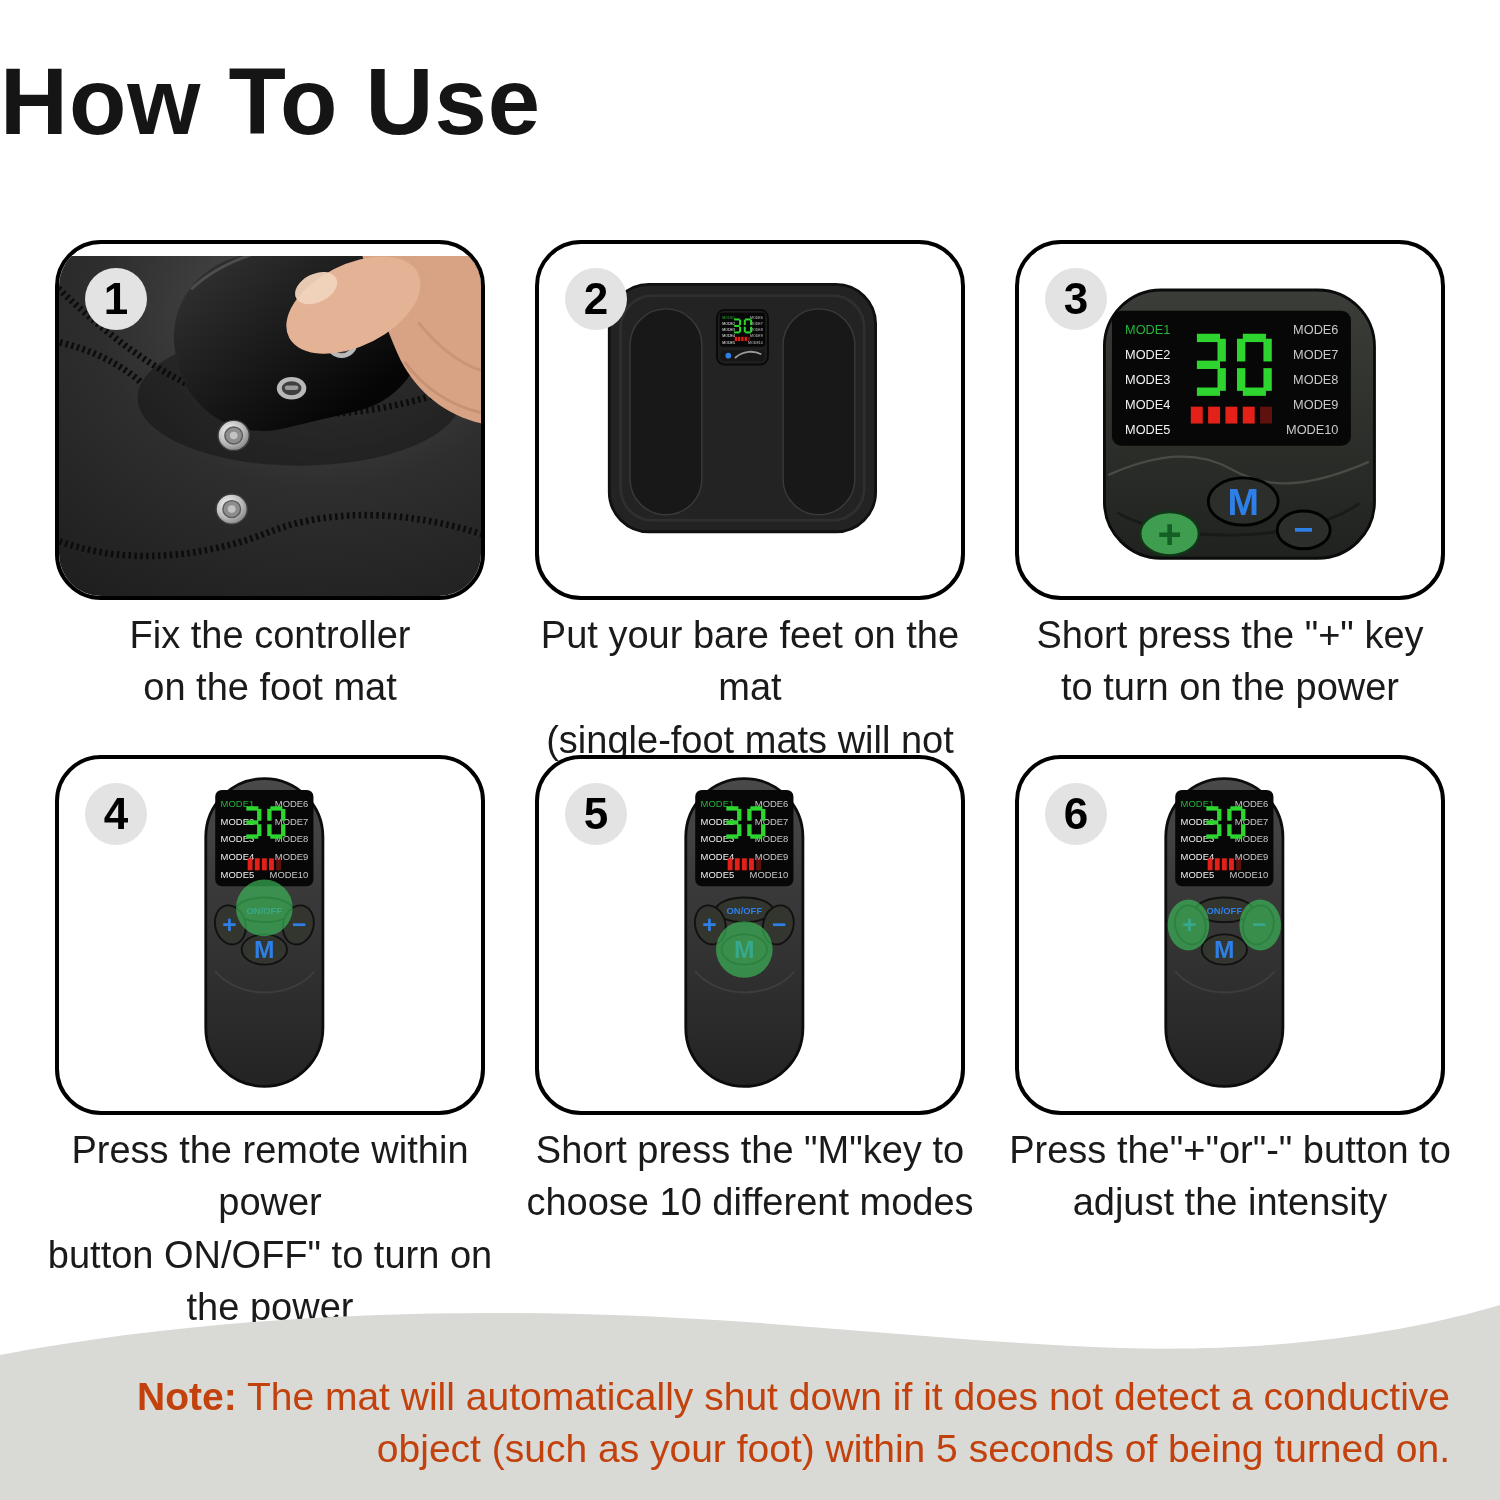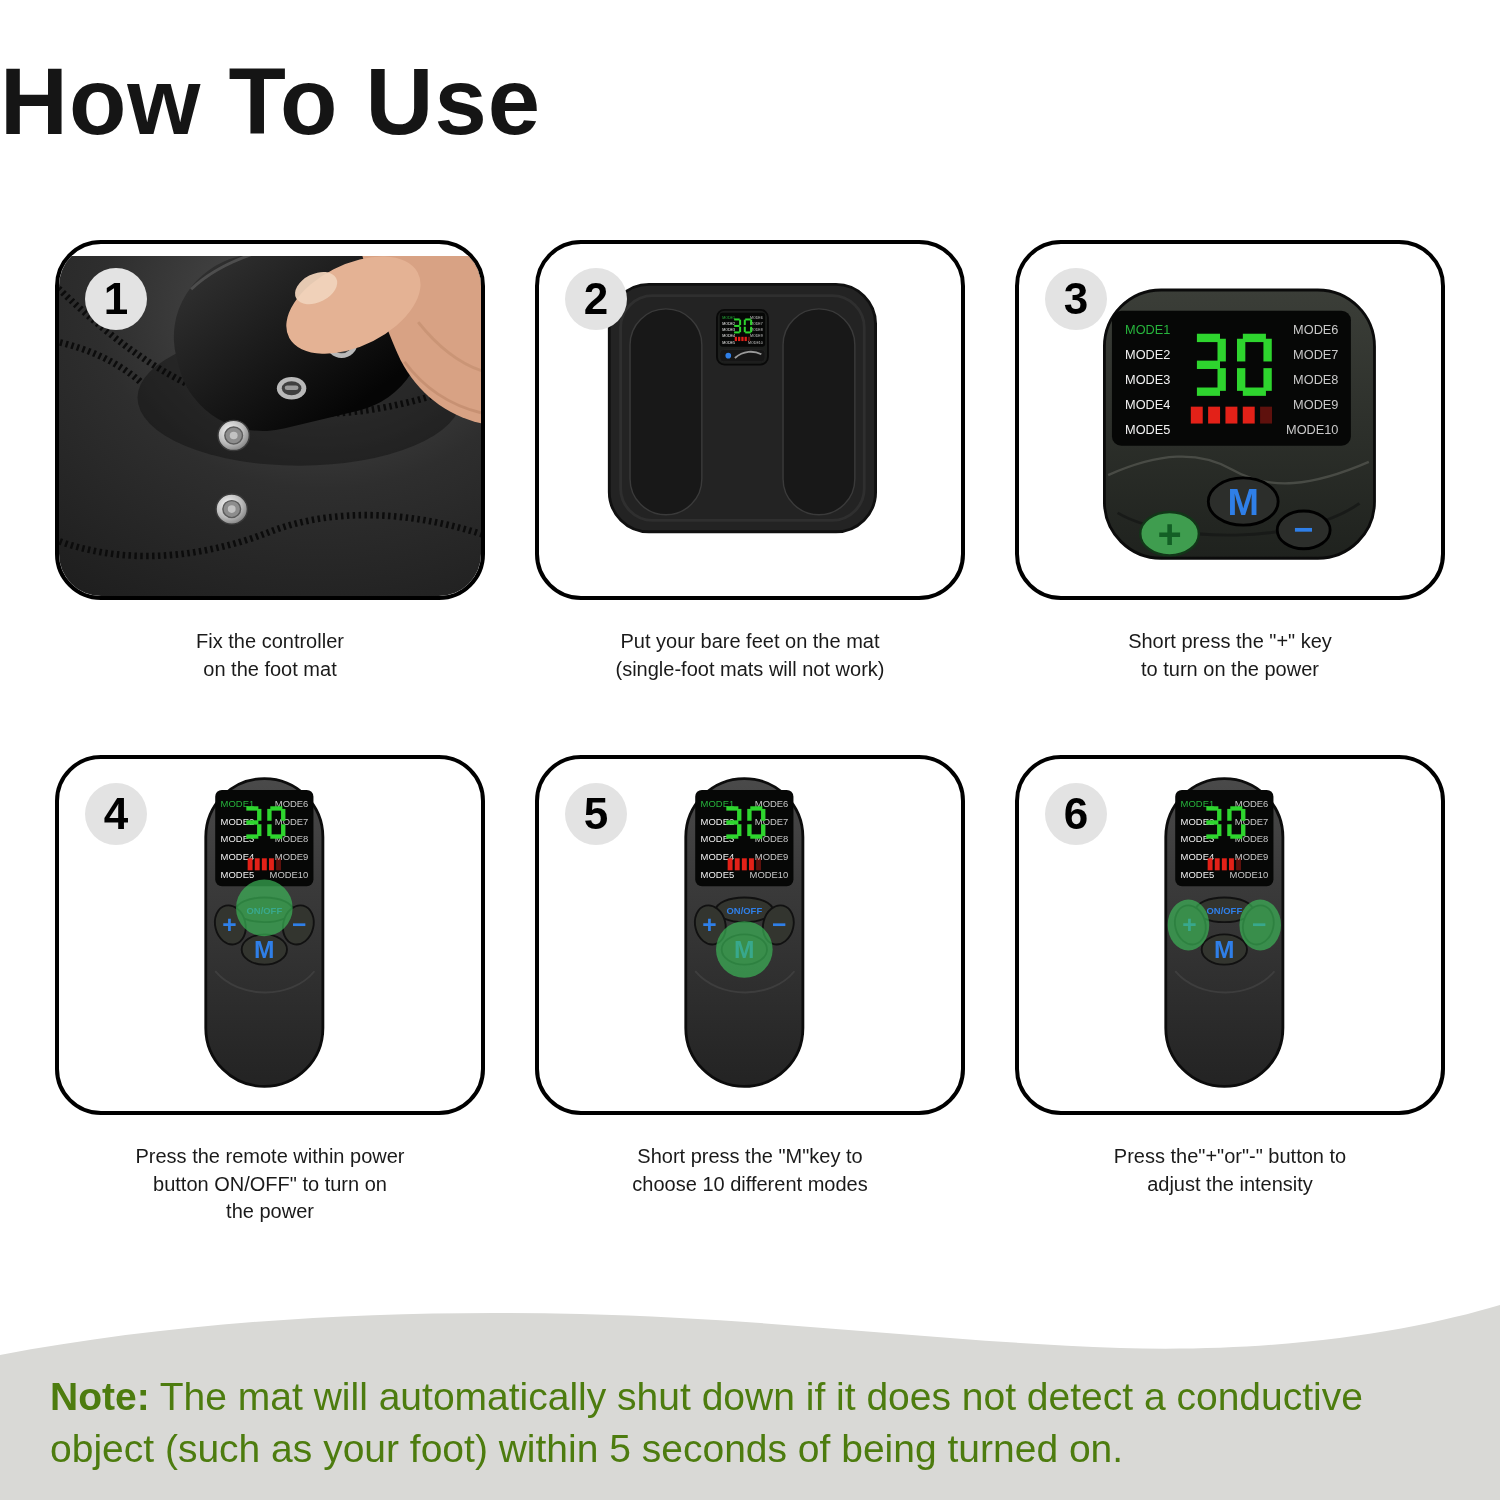--- a/index.html
+++ b/index.html
@@ -20,28 +20,28 @@
     border:4px solid #000;border-radius:46px;overflow:hidden;background:#fff;
   }
   .badge{
     position:absolute;left:26px;top:24px;width:62px;height:62px;border-radius:50%;
     background:var(--badge,#e3e3e3);display:flex;align-items:center;justify-content:center;
     font-size:44px;font-weight:bold;color:#000;z-index:5;
   }
   .illus{position:absolute;left:0;top:0;right:0;bottom:0;margin-top:12px;}
   .illus svg{display:block;width:100%;height:100%;}
   .caption{
-    margin:28px 0 0 -20px;width:470px;text-align:center;
-    font-size:20px;line-height:1.38;color:#1a1a1a;white-space:pre-line;
+    margin:9px 0 0 -20px;width:470px;text-align:center;
+    font-size:38px;line-height:1.38;color:#1a1a1a;white-space:pre-line;
   }
   .note-sec{position:absolute;left:0;top:1285px;width:1500px;height:215px;}
   .note-sec .wave{position:absolute;left:0;top:0;}
   .note{
     position:absolute;top:86px;left:50%;transform:translateX(-50%);width:1400px;margin:0;
-    text-align:left;font-size:39px;line-height:1.34;color:#4d7c0f;white-space:pre-line;
+    text-align:right;font-size:39px;line-height:1.34;color:#c2410c;white-space:pre-line;
   }
   .note b{font-weight:bold;}
 </style>
 </head>
 <body>
 
 <svg width="0" height="0" style="position:absolute" aria-hidden="true">
   <defs>
     <linearGradient id="gBody" x1="0" y1="0" x2="0" y2="1">
       <stop offset="0" stop-color="#3b3e38"></stop>

